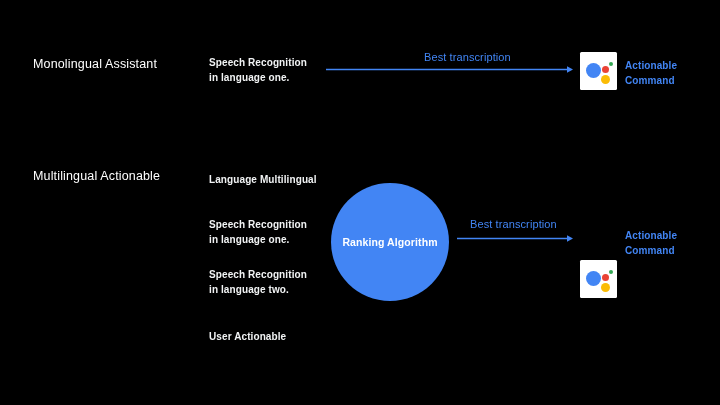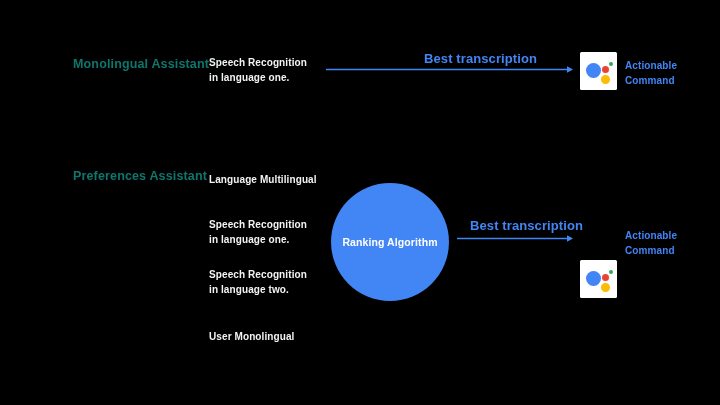--- a/index.html
+++ b/index.html
@@ -13,44 +13,43 @@
     height: 405px;
     background: #000000;
     overflow: hidden;
     font-family: "Liberation Sans", sans-serif;
     -webkit-font-smoothing: antialiased;
   }
   .abs { position: absolute; }
 
   
   .section-heading {
-    color: #0f766e;
+    color: #ffffff;
     font-size: 12.5px;
-    font-weight: bold;
+    font-weight: normal;
     letter-spacing: 0.15px;
     white-space: nowrap;
     line-height: 1;
-    margin-left: 40px;
   }
 
   
   .stage-label {
     color: #F1F3F4;
     font-size: 10px;
     font-weight: bold;
     letter-spacing: 0.1px;
     line-height: 1.45;
     white-space: pre-line;
   }
 
   
   .arrow-label {
     color: #4285F4;
-    font-size: 13px;
-    font-weight: bold;
+    font-size: 11px;
+    font-weight: normal;
     letter-spacing: 0.1px;
     white-space: nowrap;
     line-height: 1;
   }
 
   
   .arrow { height: 9px; }
   .arrow svg { display: block; overflow: visible; }
 
   
@@ -112,31 +111,31 @@
   <div class="abs assistant-card" style="left:580px; top:52px; width:37px; height:38px;">
     <span class="dot dot-blue" style="left:6px;  top:11px; width:15px; height:15px;"></span>
     <span class="dot dot-red" style="left:22px; top:14px; width:7px;  height:7px;"></span>
     <span class="dot dot-yellow" style="left:21px; top:23px; width:9px;  height:9px;"></span>
     <span class="dot dot-green" style="left:29px; top:10px; width:4px;  height:4px;"></span>
   </div>
 
   <div class="abs assistant-label" style="left:625px; top:59px;">Actionable
 Command</div>
 
-  <div class="abs section-heading" style="left:33px; top:170px;">Preferences Assistant</div>
+  <div class="abs section-heading" style="left:33px; top:170px;">Multilingual Actionable</div>
 
   <div class="abs stage-label" style="left:209px; top:173px;">Language Multilingual</div>
 
   <div class="abs stage-label" style="left:209px; top:218px;">Speech Recognition
 in language one.</div>
 
   <div class="abs stage-label" style="left:209px; top:268px;">Speech Recognition
 in language two.</div>
 
-  <div class="abs stage-label" style="left:209px; top:330px;">User Monolingual</div>
+  <div class="abs stage-label" style="left:209px; top:330px;">User Actionable</div>
 
   <div class="abs ranking-circle" style="left:331px; top:183px; width:118px; height:118px;">
     <span class="ranking-circle-label">Ranking Algorithm</span>
   </div>
 
   <div class="abs arrow-label" style="left:470px; top:219px;">Best transcription</div>
 
   <div class="abs arrow" style="left:457px; top:234px; width:117px;">
     <svg width="117" height="9" viewBox="0 0 117 9">
       <line x1="0" y1="4.5" x2="110" y2="4.5" stroke="#4285F4" stroke-width="1.3"></line>

